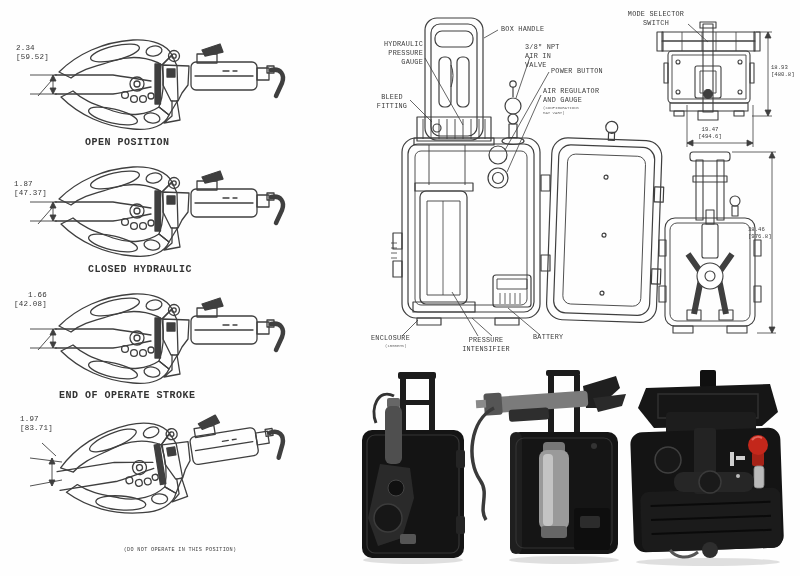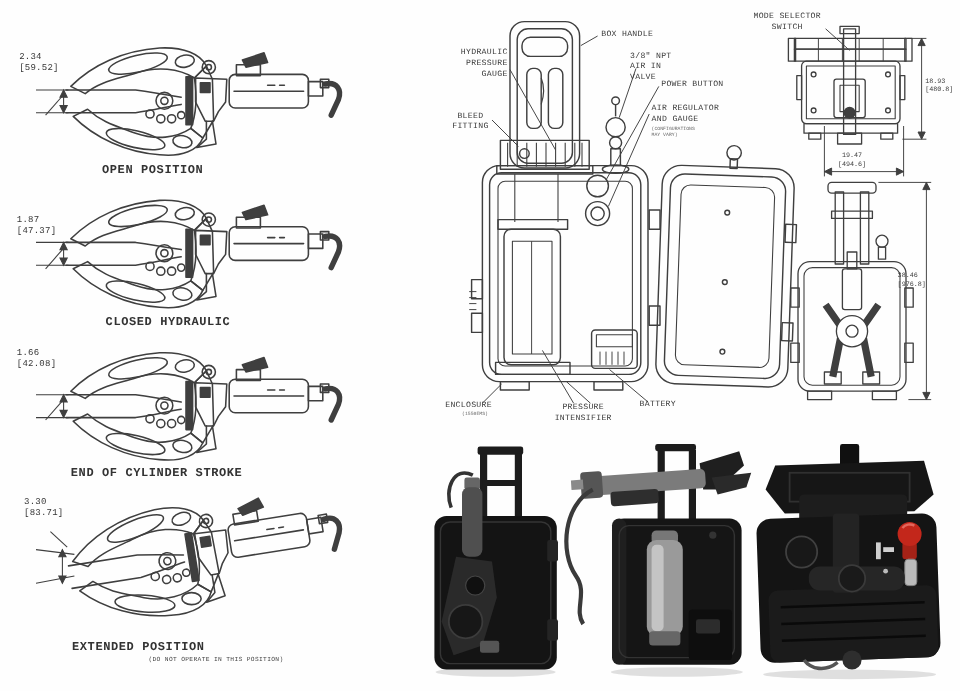--- a/index.html
+++ b/index.html
@@ -89,39 +89,38 @@
   <svg class="abs" style="left:0;top:290px" width="300" height="106">
     <g stroke="#3f3f3f" stroke-width="0.9" fill="none">
       <path d="M38,60 L52,44"></path>
       <path d="M30,39 H57 M30,58 H57"></path>
       <path d="M53,39 V58"></path>
       <polygon points="50,45 56,45 53,39" fill="#3f3f3f"></polygon>
       <polygon points="50,52 56,52 53,58" fill="#3f3f3f"></polygon>
     </g>
     <use href="#clampsym" x="55" y="2"></use>
   </svg>
-  <div class="dim" style="left:14px;top:291px;">1.66
+  <div class="dim" style="left:14px;top:291px;text-align:right;">1.66
 [42.08]</div>
-  <div class="cap" style="left:59px;top:390px;width:240px;">END OF CYLINDER STROKE</div>
+  <div class="cap" style="left:59px;top:390px;width:240px;">END OF OPERATE STROKE</div>
 
   <svg class="abs" style="left:0;top:408px" width="310" height="132">
     <g stroke="#3f3f3f" stroke-width="0.9" fill="none">
       <path d="M42,35 L56,48"></path>
       <path d="M30,50 L62,54 M30,78 L62,72"></path>
       <path d="M52,50 V78"></path>
       <polygon points="49,56 55,56 52,50" fill="#3f3f3f"></polygon>
       <polygon points="49,72 55,72 52,78" fill="#3f3f3f"></polygon>
     </g>
     <g transform="rotate(-9 150 62)">
       <use href="#clampsym" x="58" y="12"></use>
     </g>
   </svg>
-  <div class="dim" style="left:20px;top:415px;">3.30
+  <div class="dim" style="left:20px;top:415px;">1.97
 [83.71]</div>
-  <div class="cap" style="left:60px;top:535px;width:240px;">EXTENDED POSITION</div>
   <div class="subcap" style="left:55px;top:547px;width:250px;">(DO NOT OPERATE IN THIS POSITION)</div>
 
   <svg class="abs" style="left:345px;top:5px" width="322" height="360">
     <g fill="none" stroke="#3f3f3f" stroke-width="1.2" stroke-linejoin="round">
 
       <g>
         <rect x="80" y="13" width="58" height="122" rx="12"></rect>
         <rect x="86" y="19" width="46" height="112" rx="9"></rect>
         <rect x="90" y="26" width="38" height="16" rx="7"></rect>
         <rect x="94" y="52" width="12" height="50" rx="5"></rect>

